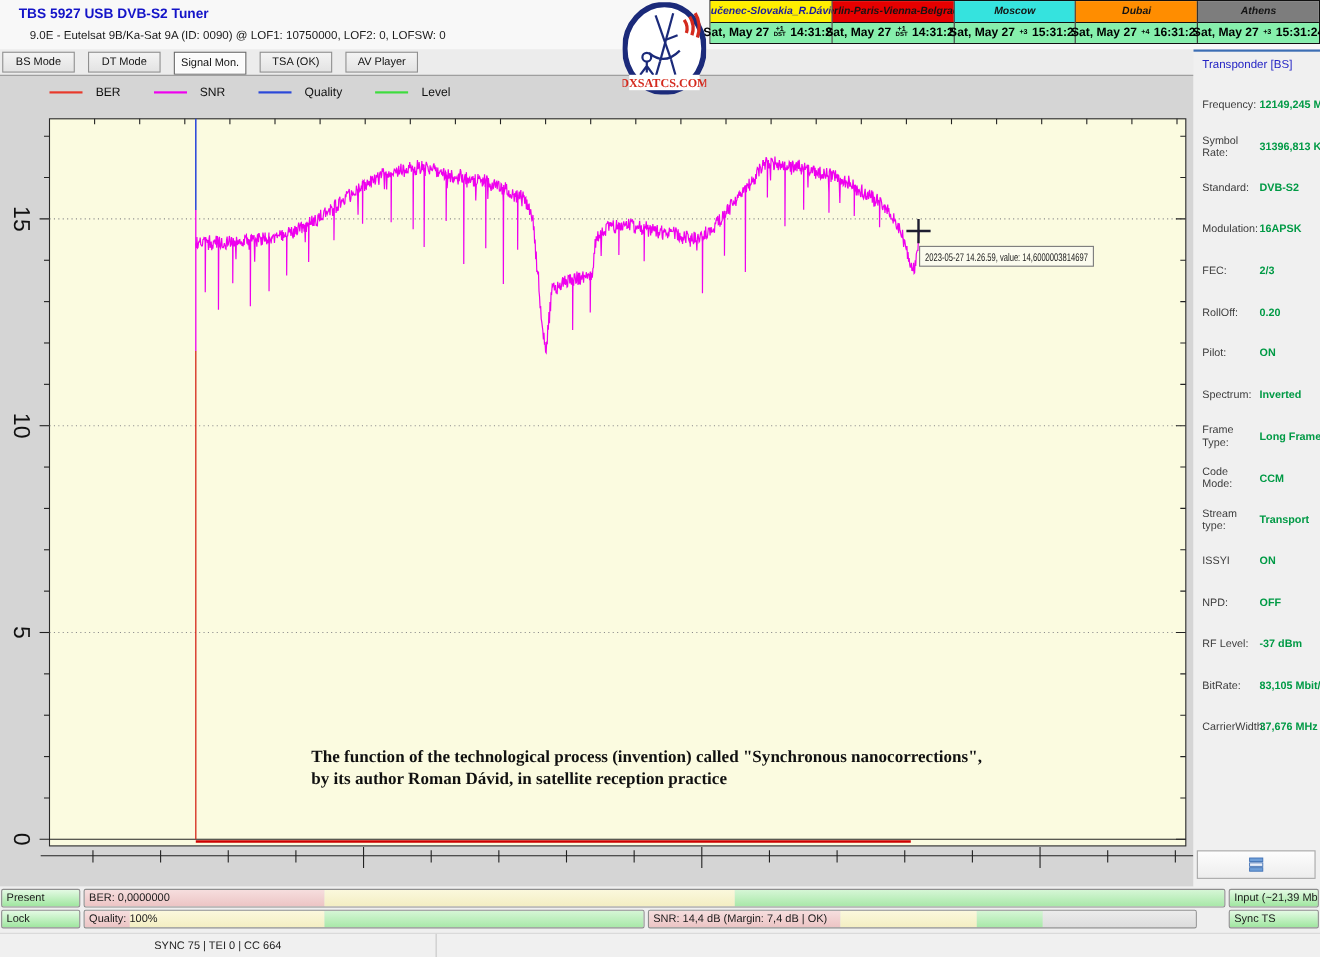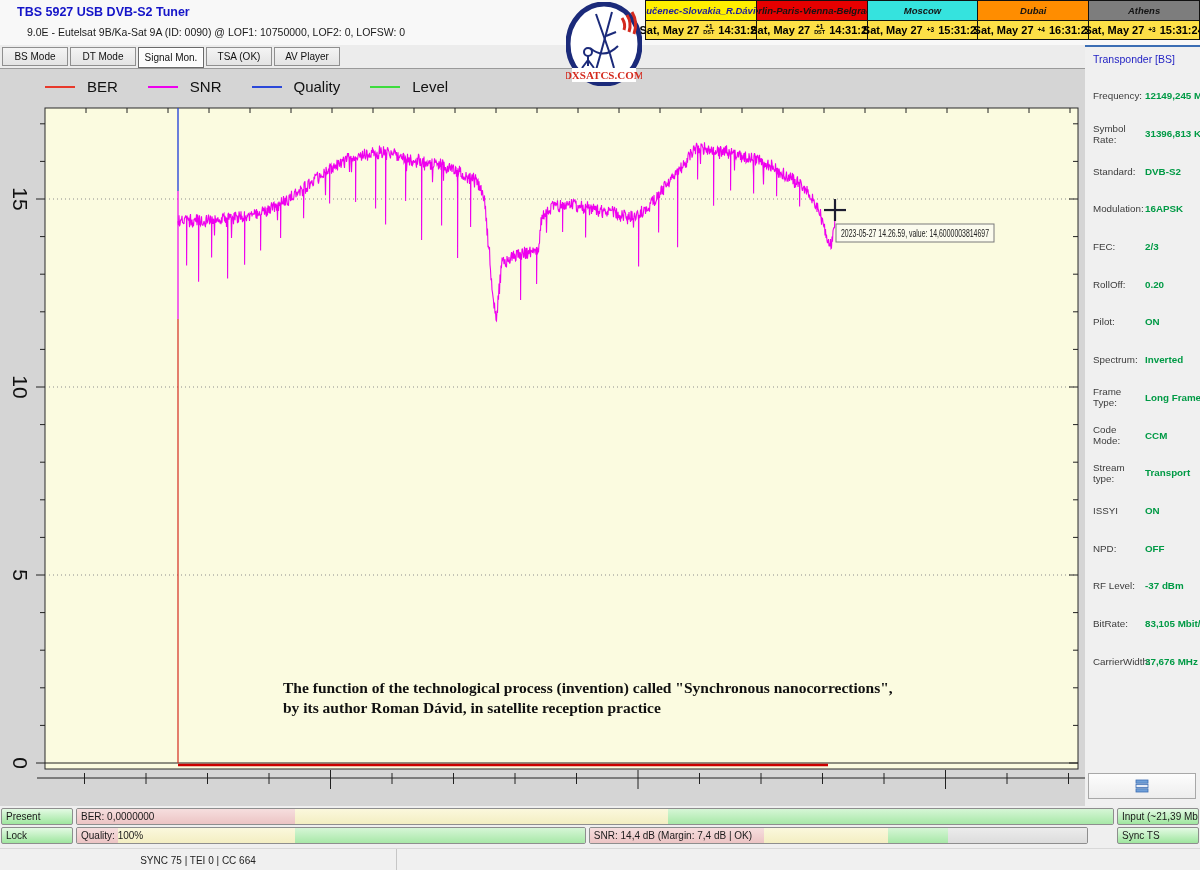--- a/index.html
+++ b/index.html
@@ -14,39 +14,39 @@
   
   .logo{position:absolute;left:566px;top:2px;width:76px;height:84px;z-index:30;}
 
   
   .clocks{position:absolute;left:645px;top:0;width:555px;height:40px;display:flex;z-index:20;
           border:1px solid #111;box-sizing:border-box;background:#fff;}
   .clock{flex:1 1 0;border-left:1px solid #111;display:flex;flex-direction:column;min-width:0;}
   .clock:first-child{border-left:none;}
   .clock-city{height:19px;border-bottom:1px solid #111;display:flex;align-items:center;justify-content:center;
               font-style:italic;font-weight:bold;font-size:9.5px;white-space:nowrap;overflow:hidden;}
-  .clock-time{height:19px;background:#fde047;display:flex;align-items:center;justify-content:center;
+  .clock-time{height:19px;background:#86efac;display:flex;align-items:center;justify-content:center;
               font-weight:bold;font-size:11px;color:#000;white-space:nowrap;gap:3px;text-align:right;}
   .clock-sup{display:flex;flex-direction:column;align-items:center;line-height:1;margin:0 1px;}
   .clock-sup .s1{font-size:6.5px;font-weight:bold;}
   .clock-sup .s2{font-size:5.5px;font-weight:bold;}
 
   
   .tabbar{position:absolute;left:0;top:45px;width:1085px;height:23px;background:#ececec;display:flex;
-          align-items:flex-start;padding-top:2px;box-sizing:border-box;gap:2px;padding-left:2px;}
+          align-items:flex-start;padding-top:2px;box-sizing:border-box;gap:12px;padding-left:2px;}
   .tab{width:66px;height:19px;background:linear-gradient(#f4f4f4,#e3e3e3);border:1px solid #8f8f8f;
        font-size:10px;color:#111;display:flex;align-items:center;justify-content:center;box-sizing:border-box;}
   .tab.active{background:#fbfbfb;border-color:#6a6a6a;box-shadow:inset 0 0 0 1px #fff;height:21px;}
 
   
   .chart-panel{position:absolute;left:0;top:68px;width:1085px;height:738px;background:#d5d5d5;
                border-top:1px solid #9a9a9a;box-sizing:border-box;}
   .legend{position:absolute;left:45px;top:9px;display:flex;align-items:center;gap:12px;z-index:5;}
   .legend .swatch{width:30px;height:0;border-top:2px solid;}
-  .legend .lab{font-size:15px;color:#111;margin-right:18px;text-align:right;}
+  .legend .lab{font-size:11px;color:#111;margin-right:18px;text-align:right;}
   #chart-svg{position:absolute;left:0;top:0;}
 
   
   .sidebar{position:absolute;left:1085px;top:45px;width:115px;height:761px;background:#f0f0f0;
            border-top:2px solid #3c6eb4;box-sizing:border-box;}
   .sb-title{position:absolute;left:8px;top:6px;font-size:10.5px;color:#2424c4;}
   .sb-fields{position:absolute;left:0;top:30px;width:115px;}
   .sb-row{height:37.7px;display:flex;align-items:center;}
   .sb-label{font-size:9.8px;color:#3c3c3c;width:52px;padding-left:8px;flex:0 0 auto;}
   .sb-value{font-size:9.8px;font-weight:bold;color:#009a45;white-space:nowrap;}

